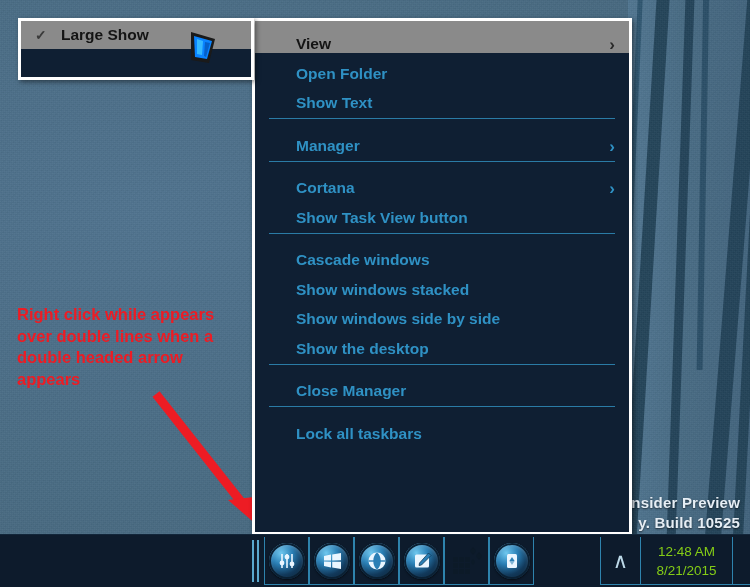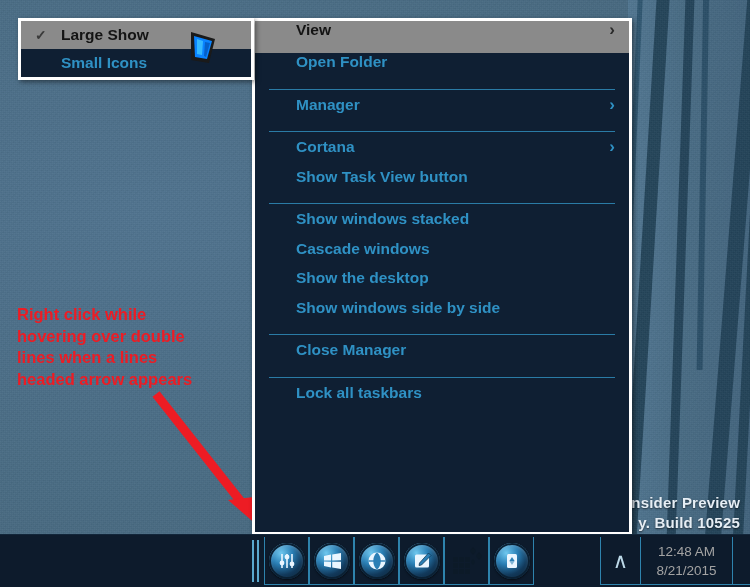--- a/index.html
+++ b/index.html
@@ -56,21 +56,21 @@
   .arrow-svg{position:absolute;left:150px;top:388px;width:130px;height:152px;}
 
   
   .menu{
     position:absolute;left:252px;top:18px;width:380px;height:517px;
     background:#0f1f33;border:3px solid #ffffff;box-sizing:border-box;
     box-shadow:2px 2px 5px rgba(0,0,0,.45);
   }
   .menu-inner{position:relative;width:100%;height:100%;overflow:hidden;background:#0f1f33;}
   .mi{
-    position:relative;display:flex;align-items:flex-start;height:29.5px;
+    position:relative;display:flex;align-items:flex-end;height:29.5px;
     padding:0 14px 0 41px;color:#2f91c4;font-size:15.5px;font-weight:bold;
     font-family:"Liberation Sans", sans-serif;white-space:nowrap;
   }
   .mi.head{
     background:#8a8a8a;color:#141414;height:32px;
   }
   .mi .label{flex:1;}
   .mi .chev{color:#2f91c4;font-weight:bold;font-size:17px;line-height:1;margin-left:8px;}
   .mi.head .chev{color:#2a2a2a;}
   .sep{height:1px;background:#2a7ba6;margin:6px 14px 6px 14px;}
@@ -124,21 +124,21 @@
   .cube{width:34px;height:32px;position:relative;}
 
   .tray{position:absolute;right:0;top:2px;height:48px;display:flex;align-items:stretch;}
   .tray-cell{
     box-sizing:border-box;border-left:1px solid #2e83ad;border-bottom:1px solid #2e83ad;
     display:flex;align-items:center;justify-content:center;color:#7fc4e0;
   }
   .tray-chev{width:40px;font-size:21px;color:#bcd9e8;}
   .tray-clock{
     width:92px;flex-direction:column;justify-content:center;
-    color:#a3a3a3;font-size:13.5px;line-height:19px;text-align:center;
+    color:#84cc16;font-size:13.5px;line-height:19px;text-align:center;
     font-family:"Liberation Sans", sans-serif;
   }
   .tray-show{width:18px;border-right:0;}
 </style>
 </head>
 <body>
 
 <div id="root">
 
   <div class="wallpaper">
@@ -153,37 +153,40 @@
     </div>
     <div class="grain"></div>
     <div class="grain2"></div>
   </div>
 
   <div class="watermark">
     <div>nsider Preview</div>
     <div>y. Build 10525</div>
   </div>
 
-  <div class="annot">Right click while hovering over double lines when a lines headed arrow appears</div>
+  <div class="annot">Right click while appears over double lines when a double headed arrow appears</div>
   <svg class="arrow-svg" viewBox="0 0 130 152">
     <line x1="6" y1="6" x2="96" y2="120" stroke="#ed1c24" stroke-width="9"></line>
     <polygon points="122,150 78,112 112,108" fill="#ed1c24"></polygon>
   </svg>
 
   <div class="menu">
     <div class="menu-inner">
 
       <div class="mi head">
         <span class="label">View</span>
         <span class="chev">›</span>
       </div>
 
       <div class="mi">
         <span class="label">Open Folder</span>
       </div>
+      <div class="mi">
+        <span class="label">Show Text</span>
+      </div>
 
       <div class="sep"></div>
 
       <div class="mi">
         <span class="label">Manager</span>
         <span class="chev">›</span>
       </div>
 
       <div class="sep"></div>
 
@@ -191,30 +194,30 @@
         <span class="label">Cortana</span>
         <span class="chev">›</span>
       </div>
       <div class="mi">
         <span class="label">Show Task View button</span>
       </div>
 
       <div class="sep"></div>
 
       <div class="mi">
+        <span class="label">Cascade windows</span>
+      </div>
+      <div class="mi">
         <span class="label">Show windows stacked</span>
       </div>
       <div class="mi">
-        <span class="label">Cascade windows</span>
+        <span class="label">Show windows side by side</span>
       </div>
       <div class="mi">
         <span class="label">Show the desktop</span>
-      </div>
-      <div class="mi">
-        <span class="label">Show windows side by side</span>
       </div>
 
       <div class="sep"></div>
 
       <div class="mi">
         <span class="label">Close Manager</span>
       </div>
 
       <div class="sep"></div>
 
@@ -226,24 +229,20 @@
       </div>
 
     </div>
   </div>
 
   <div class="submenu">
     <div class="sub-inner">
       <div class="si sel">
         <span class="chk">✓</span>
         <span class="stext">Large Show</span>
-      </div>
-      <div class="si">
-        <span class="chk blank"></span>
-        <span class="stext">Small Icons</span>
       </div>
     </div>
   </div>
 
   <svg class="cursor" viewBox="0 0 30 34">
     <polygon points="2,2 26,9 20,33 2,30" fill="#1a1a1a"></polygon>
     <polygon points="5,6 23,11 18,29 6,27" fill="#0a84ff"></polygon>
     <polygon points="8,9 14,11 13,25 8,24" fill="#35b9ff"></polygon>
     <polygon points="16,12 21,13 17,27 15,26" fill="#0560c9"></polygon>
   </svg>

